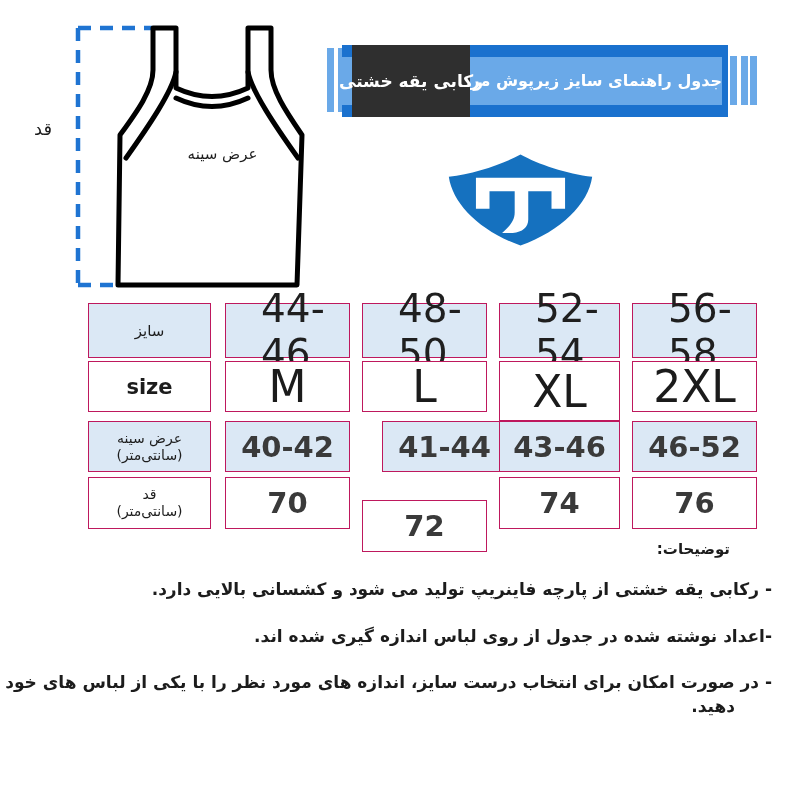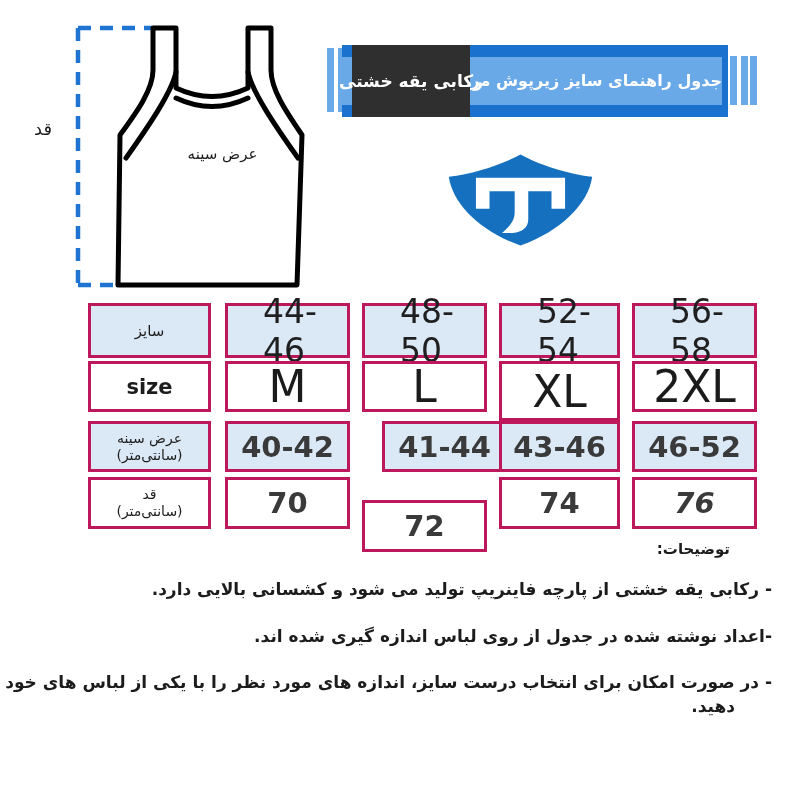--- a/index.html
+++ b/index.html
@@ -20,27 +20,27 @@
   
   .logo{position:absolute;left:443px;top:150px;width:155px;height:100px;}
 
   
   .diagram{position:absolute;left:20px;top:12px;width:290px;height:285px;}
   .diag-label{position:absolute;color:#1c1c1c;}
   .label-ghad{left:34px;top:118px;font-size:18px;}
   .label-chest{left:170px;top:145px;width:105px;text-align:center;font-size:15px;}
 
   
-  .cell{position:absolute;border:3px solid #be185d;background:#ffffff;box-sizing:border-box;
+  .cell{position:absolute;border:1px solid #be185d;background:#ffffff;box-sizing:border-box;
         display:flex;flex-direction:column;align-items:center;justify-content:center;color:#1c1c1c;}
   .cell.blue{background:#dbe8f5;}
   .lbl{font-size:15px;}
   .lbl-sz{font-size:21px;font-weight:600;font-family:"DejaVu Sans",sans-serif;direction:ltr;}
   .lbl2{font-size:14px;line-height:17px;text-align:center;}
-  .v1{font-size:33px;font-weight:400;color:#1f1f1f;direction:ltr;padding-left:35px;}
+  .v1{font-size:39px;font-weight:400;color:#1f1f1f;direction:ltr;padding-left:35px;}
   .v2{font-size:44px;font-weight:400;color:#1b1b1b;direction:ltr;}
   .v3{font-size:29px;font-weight:bold;color:#3a3a3a;direction:ltr;}
 
   
   .note{position:absolute;color:#1c1c1c;font-weight:bold;font-size:17px;white-space:nowrap;}
   .note-head{position:absolute;color:#1c1c1c;font-size:15px;font-weight:600;}
 </style>
 </head>
 <body>
 
@@ -111,21 +111,21 @@
     <div class="cell blue v3" style="left:499px;top:421px;width:121px;height:51px;">43-46</div>
     <div class="cell blue v3" style="left:632px;top:421px;width:125px;height:51px;">46-52</div>
 
     <div class="cell" style="left:88px;top:477px;width:123px;height:52px;">
       <span class="lbl2">قد</span>
       <span class="lbl2">(سانتی‌متر)</span>
     </div>
     <div class="cell v3" style="left:225px;top:477px;width:125px;height:52px;">70</div>
     <div class="cell v3" style="left:362px;top:500px;width:125px;height:52px;">72</div>
     <div class="cell v3" style="left:499px;top:477px;width:121px;height:52px;">74</div>
-    <div class="cell v3" style="left:632px;top:477px;width:125px;height:52px;font-style:italic;">76</div>
+    <div class="cell v3" style="left:632px;top:477px;width:125px;height:52px;">76</div>
   </div>
 
   <div class="note-head" style="right:70px;top:540px;">توضیحات:</div>
   <div class="note" style="right:28px;top:579px;">- رکابی یقه خشتی از پارچه فاینریپ تولید می شود و کشسانی بالایی دارد.</div>
   <div class="note" style="right:28px;top:626px;">-اعداد نوشته شده در جدول از روی لباس اندازه گیری شده اند.</div>
   <div class="note" style="right:28px;top:672px;">- در صورت امکان برای انتخاب درست سایز، اندازه های مورد نظر را با یکی از لباس های خود  تطبیق</div>
   <div class="note" style="right:65px;top:696px;">دهید.</div>
 
 </div>
 

